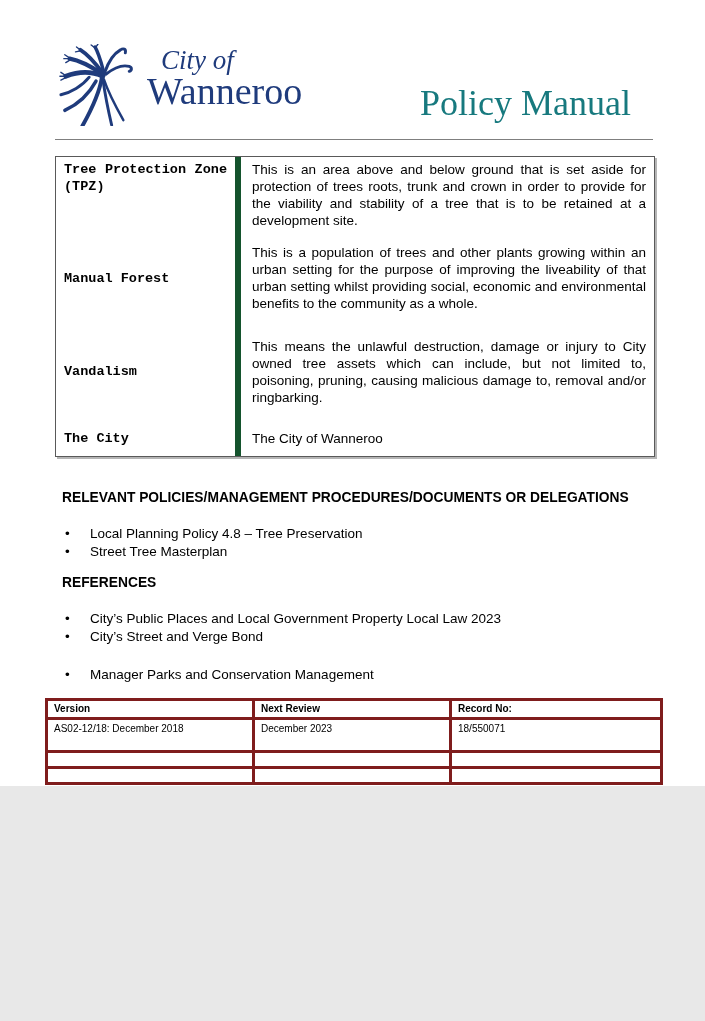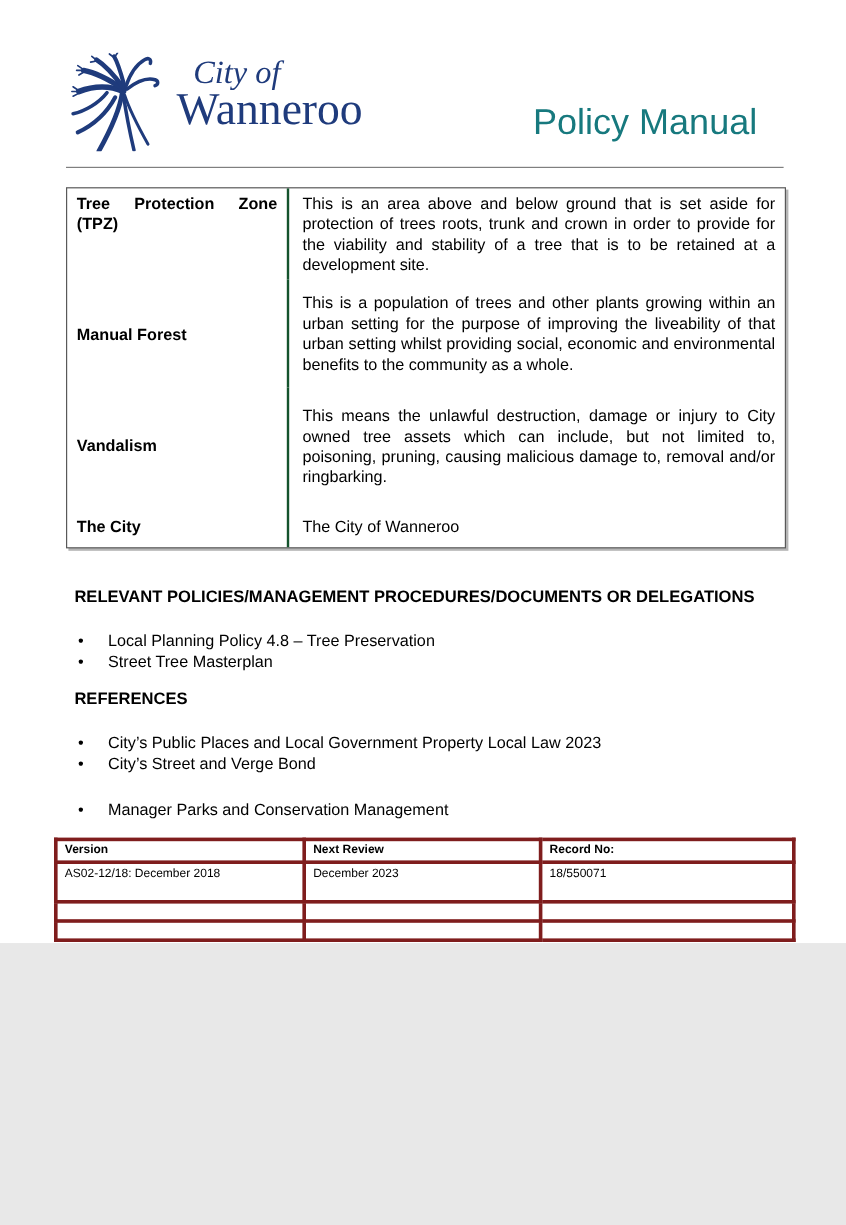--- a/index.html
+++ b/index.html
@@ -11,32 +11,32 @@
   }
 
   
   .header { display:flex; justify-content:space-between; align-items:flex-end;
             margin:44px 74px 0 57px; height:82px; }
   .logo { display:flex; align-items:flex-start; }
   .logo svg { width:80px; height:82px; display:block; }
   .logo-text { margin-left:10px; padding-top:2px; font-family:"Liberation Serif", serif; }
   .logo-line1 { font-style:italic; font-size:27px; line-height:29px; padding-left:14px; }
   .logo-line2 { font-size:38px; line-height:38px; margin-top:-3px; }
-  .doc-title { font-family:Liberation Sans, sans-serif; font-size:30px; line-height:32px;
+  .doc-title { font-family:Liberation Serif, serif; font-size:36px; line-height:32px;
                margin-bottom:7px; }
 
   .rule { border:none; border-top:1px solid #7f7f7f; margin:13px 52px 0 55px; }
 
   
   table.def-table { border-collapse:separate; border-spacing:0; table-layout:fixed;
     margin:16px 0 0 55px; width:600px; border:1px solid #595959;
     box-shadow:2px 2px 0 0 #b5b5b5; }
   table.def-table td { vertical-align:middle; padding:4px 8px; text-align:justify;
     line-height:17px; }
-  table.def-table td.term { width:185px; border-right:2px solid #14532d; font-weight:bold; }
+  table.def-table td.term { width:185px; border-right:6px solid #14532d; font-weight:bold;font-family:Liberation Mono, monospace; }
   table.def-table td.def  { padding-left:11px; }
   table.def-table tr:nth-child(1) { height:75px; }
   table.def-table tr:nth-child(1) td { vertical-align:top; }
   table.def-table tr:nth-child(2) { height:90px; }
   table.def-table tr:nth-child(3) { height:97px; }
   table.def-table tr:nth-child(4) { height:36px; }
 
   
   .content { margin:33px 50px 0 62px; }
   h2.sec-heading { font-size:13.8px; line-height:15px; margin:0; font-weight:bold; }

